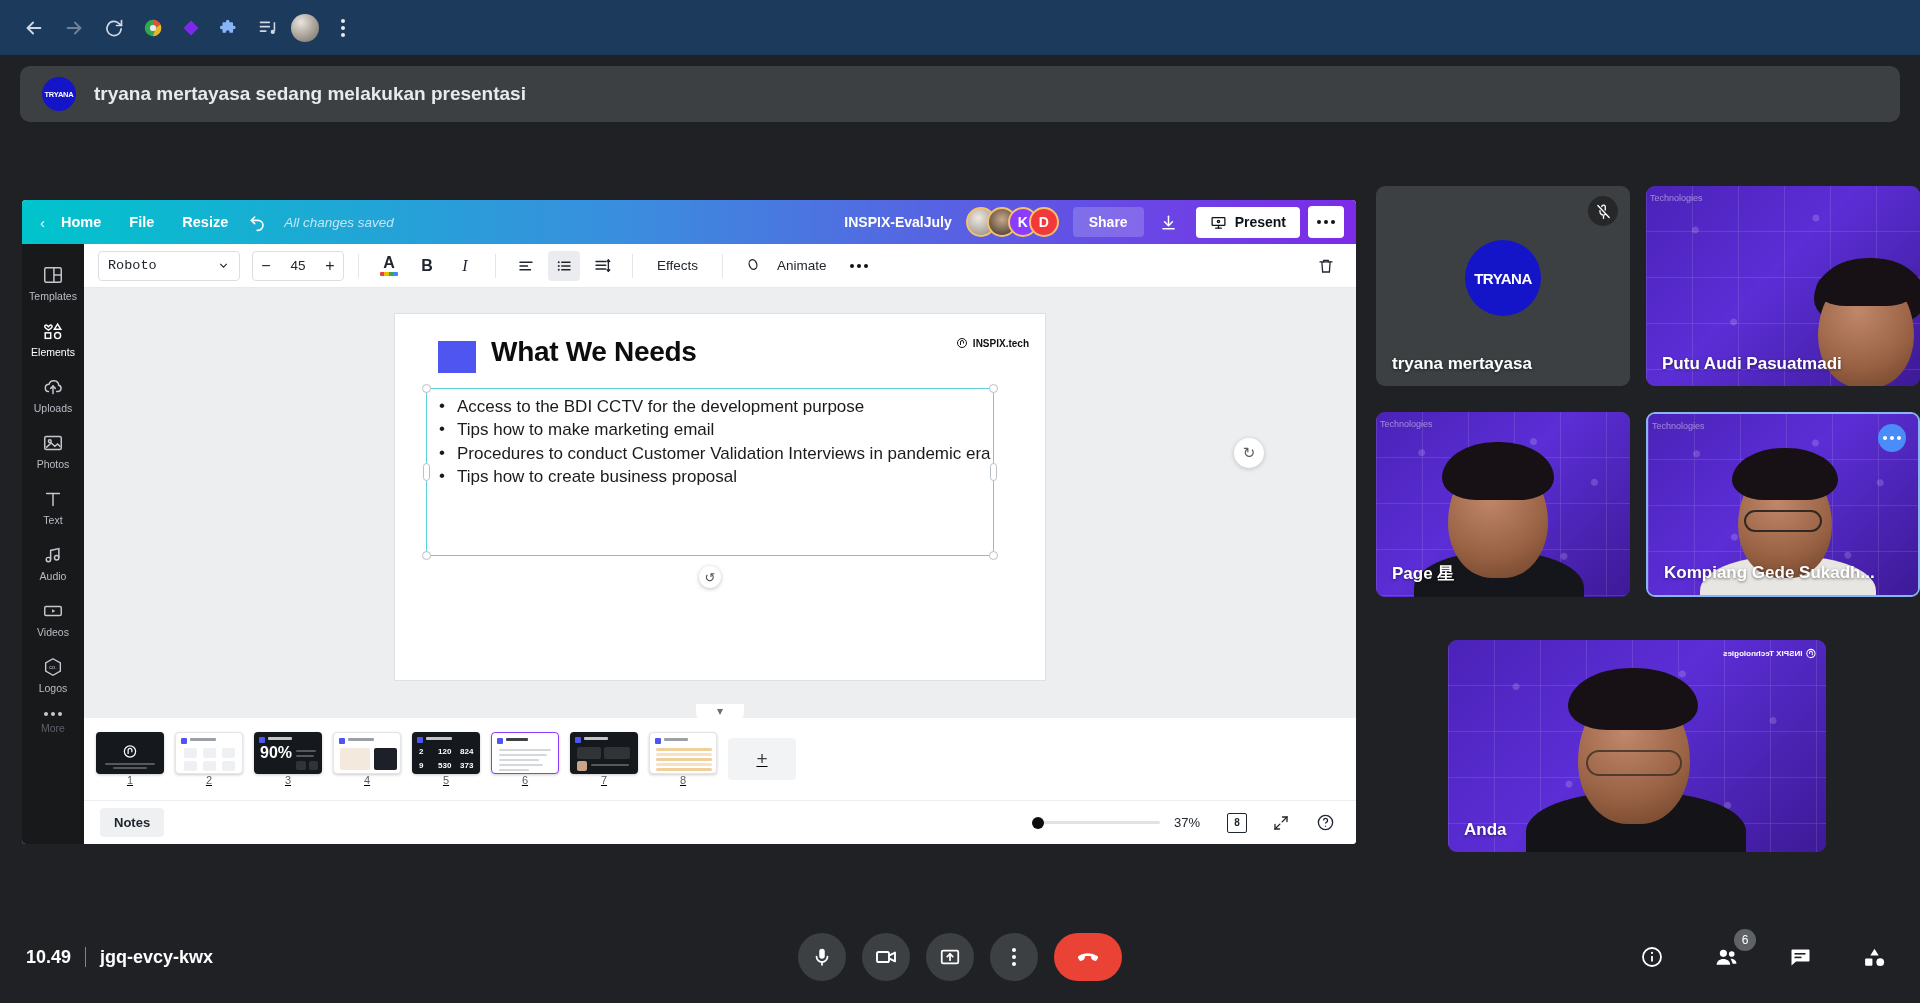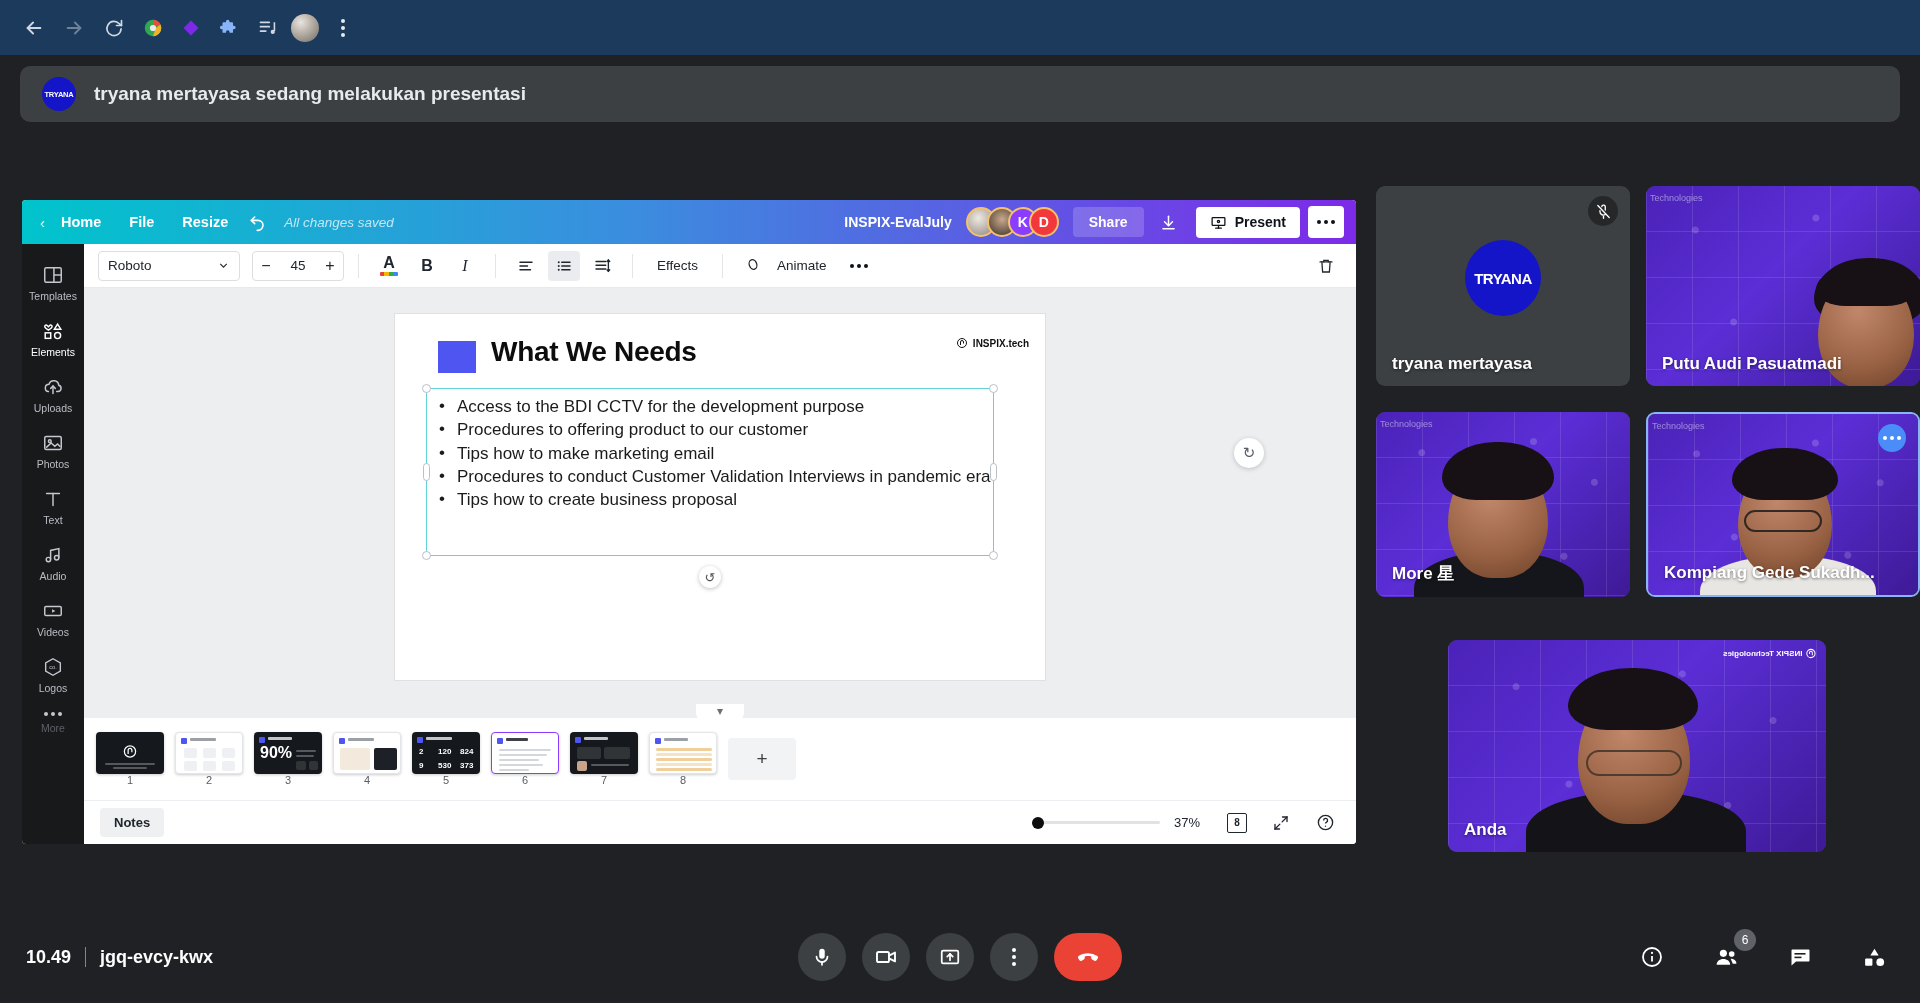--- a/index.html
+++ b/index.html
@@ -120,21 +120,21 @@
 
   
   #editor { flex: 1 1 auto; display: flex; flex-direction: column; min-width: 0; background: #edeef0; }
   #text-toolbar {
     height: 44px; flex: 0 0 44px; background:#fff; border-bottom: 1px solid #e7e9ec;
     display:flex; align-items:center; padding: 0 14px; gap: 6px;
   }
   .font-select {
     width: 142px; height: 30px; border: 1px solid #dcdee2; border-radius: 4px;
     display:flex; align-items:center; justify-content:space-between; padding: 0 9px;
-    font-size: 13.5px; color: #20262e;
+    font-size: 13.5px; color: #20262e; font-family: Liberation Mono, monospace;
   }
   .size-group { display:flex; align-items:center; border:1px solid #dcdee2; border-radius:4px; height:30px; margin-left: 6px; }
   .size-group .sb { width: 26px; text-align:center; font-size: 16px; color:#20262e; }
   .size-group .sv { width: 38px; text-align:center; font-size: 13.5px; color:#20262e; }
   .tb-sep { width:1px; height: 24px; background:#e3e5e9; margin: 0 8px; }
   .tb-btn { width: 32px; height: 30px; border-radius: 4px; display:flex; align-items:center; justify-content:center; color:#20262e; }
   .tb-btn.active { background:#ebecef; }
   .tb-btn .glyphA { font-size: 16px; font-weight: 700; line-height: 1; }
   .rainbow { width: 18px; height: 4px; margin-top: 1px; border-radius: 1px;
     background: linear-gradient(90deg,#e2443b 0 25%,#f2b705 25% 50%,#34a853 50% 75%,#4285f4 75% 100%); }
@@ -157,21 +157,21 @@
   .handle.tl { left:-5px; top:-5px; } .handle.tr { right:-5px; top:-5px; }
   .handle.bl { left:-5px; bottom:-5px; } .handle.br { right:-5px; bottom:-5px; }
   .handle.ml { left:-4px; top:50%; margin-top:-9px; width:7px; height:18px; border-radius:4px; }
   .handle.mr { right:-4px; top:50%; margin-top:-9px; width:7px; height:18px; border-radius:4px; }
   .rotate-h { position:absolute; left:50%; margin-left:-11px; bottom:-33px; width:22px; height:22px; border-radius:50%; background:#fff; box-shadow:0 1px 4px rgba(0,0,0,.25); display:flex; align-items:center; justify-content:center; color:#555; font-size:13px; }
   #side-rotate { position:absolute; right: 92px; top: 150px; width: 30px; height: 30px; border-radius:50%; background:#fff; box-shadow:0 1px 5px rgba(0,0,0,.2); display:flex; align-items:center; justify-content:center; color:#5a5f66; font-size:15px; }
 
   
   #pages-strip { height: 82px; flex: 0 0 82px; background: #fff; display:flex; align-items:center; padding: 0 12px 0 12px; gap: 11px; position: relative; }
   #strip-caret { position:absolute; left: 50%; top: -14px; transform: translateX(-50%); width: 48px; height: 18px; background:#fff; border-radius: 0 0 9px 9px; display:flex; align-items:flex-start; justify-content:center; color:#6b7078; font-size: 12px; }
-  .thumb-wrap { display:flex; flex-direction: column; align-items:center; gap: 0; }
+  .thumb-wrap { display:flex; flex-direction: column; align-items:center; gap: 0; text-decoration: underline; }
   .thumb { width: 68px; height: 42px; border-radius: 4px; box-shadow: 0 1px 3px rgba(0,0,0,.2); overflow:hidden; position: relative; }
   .thumb.dark { background: #15181c; }
   .thumb.light { background: #fff; border: 1px solid #e3e5e9; }
   .thumb.sel { border: 1.5px solid #8b3dff; }
   .thumb .bigpct { position:absolute; left: 6px; top: 12px; color:#fff; font-size: 16px; font-weight: 800; }
   .thumb .dot { position:absolute; left: 5px; top: 5px; width: 6px; height: 6px; background:#4f55f1; border-radius:1px; }
   .thumb .hl { position:absolute; left: 14px; top: 5px; height: 3px; background: rgba(255,255,255,.75); border-radius:1px; }
   .thumb.light .hl { background: #9aa0a6; }
   .thumb .ln { position:absolute; left: 6px; height: 2px; background: rgba(255,255,255,.28); border-radius:1px; }
   .thumb.light .ln { background: #d4d7dc; }
@@ -528,21 +528,20 @@
             <svg width="12" height="12" viewBox="0 0 24 24" fill="none" stroke="#111" stroke-width="2">
                 <circle cx="12" cy="12" r="9"></circle>
                 <path d="M9 16V10a3 3 0 0 1 6 0v3"></path>
               </svg>
             <span>INSPIX.tech</span>
           </div>
 
           <div id="textbox">
             <ul>
               <li>Access to the BDI CCTV for the development purpose</li>
-              <li>Procedures to offering product to our customer</li>
               <li>Tips how to make marketing email</li>
               <li>Procedures to conduct Customer Validation Interviews in pandemic era</li>
               <li>Tips how to create business proposal</li>
             </ul>
             <span class="handle tl"></span>
             <span class="handle tr"></span>
             <span class="handle bl"></span>
             <span class="handle br"></span>
             <span class="handle ml"></span>
             <span class="handle mr"></span>
@@ -716,21 +715,21 @@
   <div class="wm">Technologies</div>
   <div class="nm">Putu Audi Pasuatmadi</div>
 </div>
 
 <div class="tile" id="tile-dana">
   <div class="circuit"></div>
   <div class="body-sh" style="left:38px;top:140px;width:170px;height:60px"></div>
   <div class="person head" style="left:72px;top:44px;width:100px;height:122px"></div>
   <div class="hair" style="left:66px;top:30px;width:112px;height:58px"></div>
   <div class="wm">Technologies</div>
-  <div class="nm">More 星</div>
+  <div class="nm">Page 星</div>
 </div>
 
 <div class="tile" id="tile-kompiang">
   <div class="circuit"></div>
   <div class="body-sh" style="left:52px;top:142px;width:176px;height:58px;background:#e8e6e3"></div>
   <div class="person head" style="left:90px;top:48px;width:94px;height:116px"></div>
   <div class="hair" style="left:84px;top:34px;width:106px;height:52px"></div>
   <div style="position:absolute;left:96px;top:96px;width:78px;height:22px;border:2.2px solid #1c1c1c;border-radius:11px;opacity:.85"></div>
   <div id="kompiang-more">
       <i></i>

